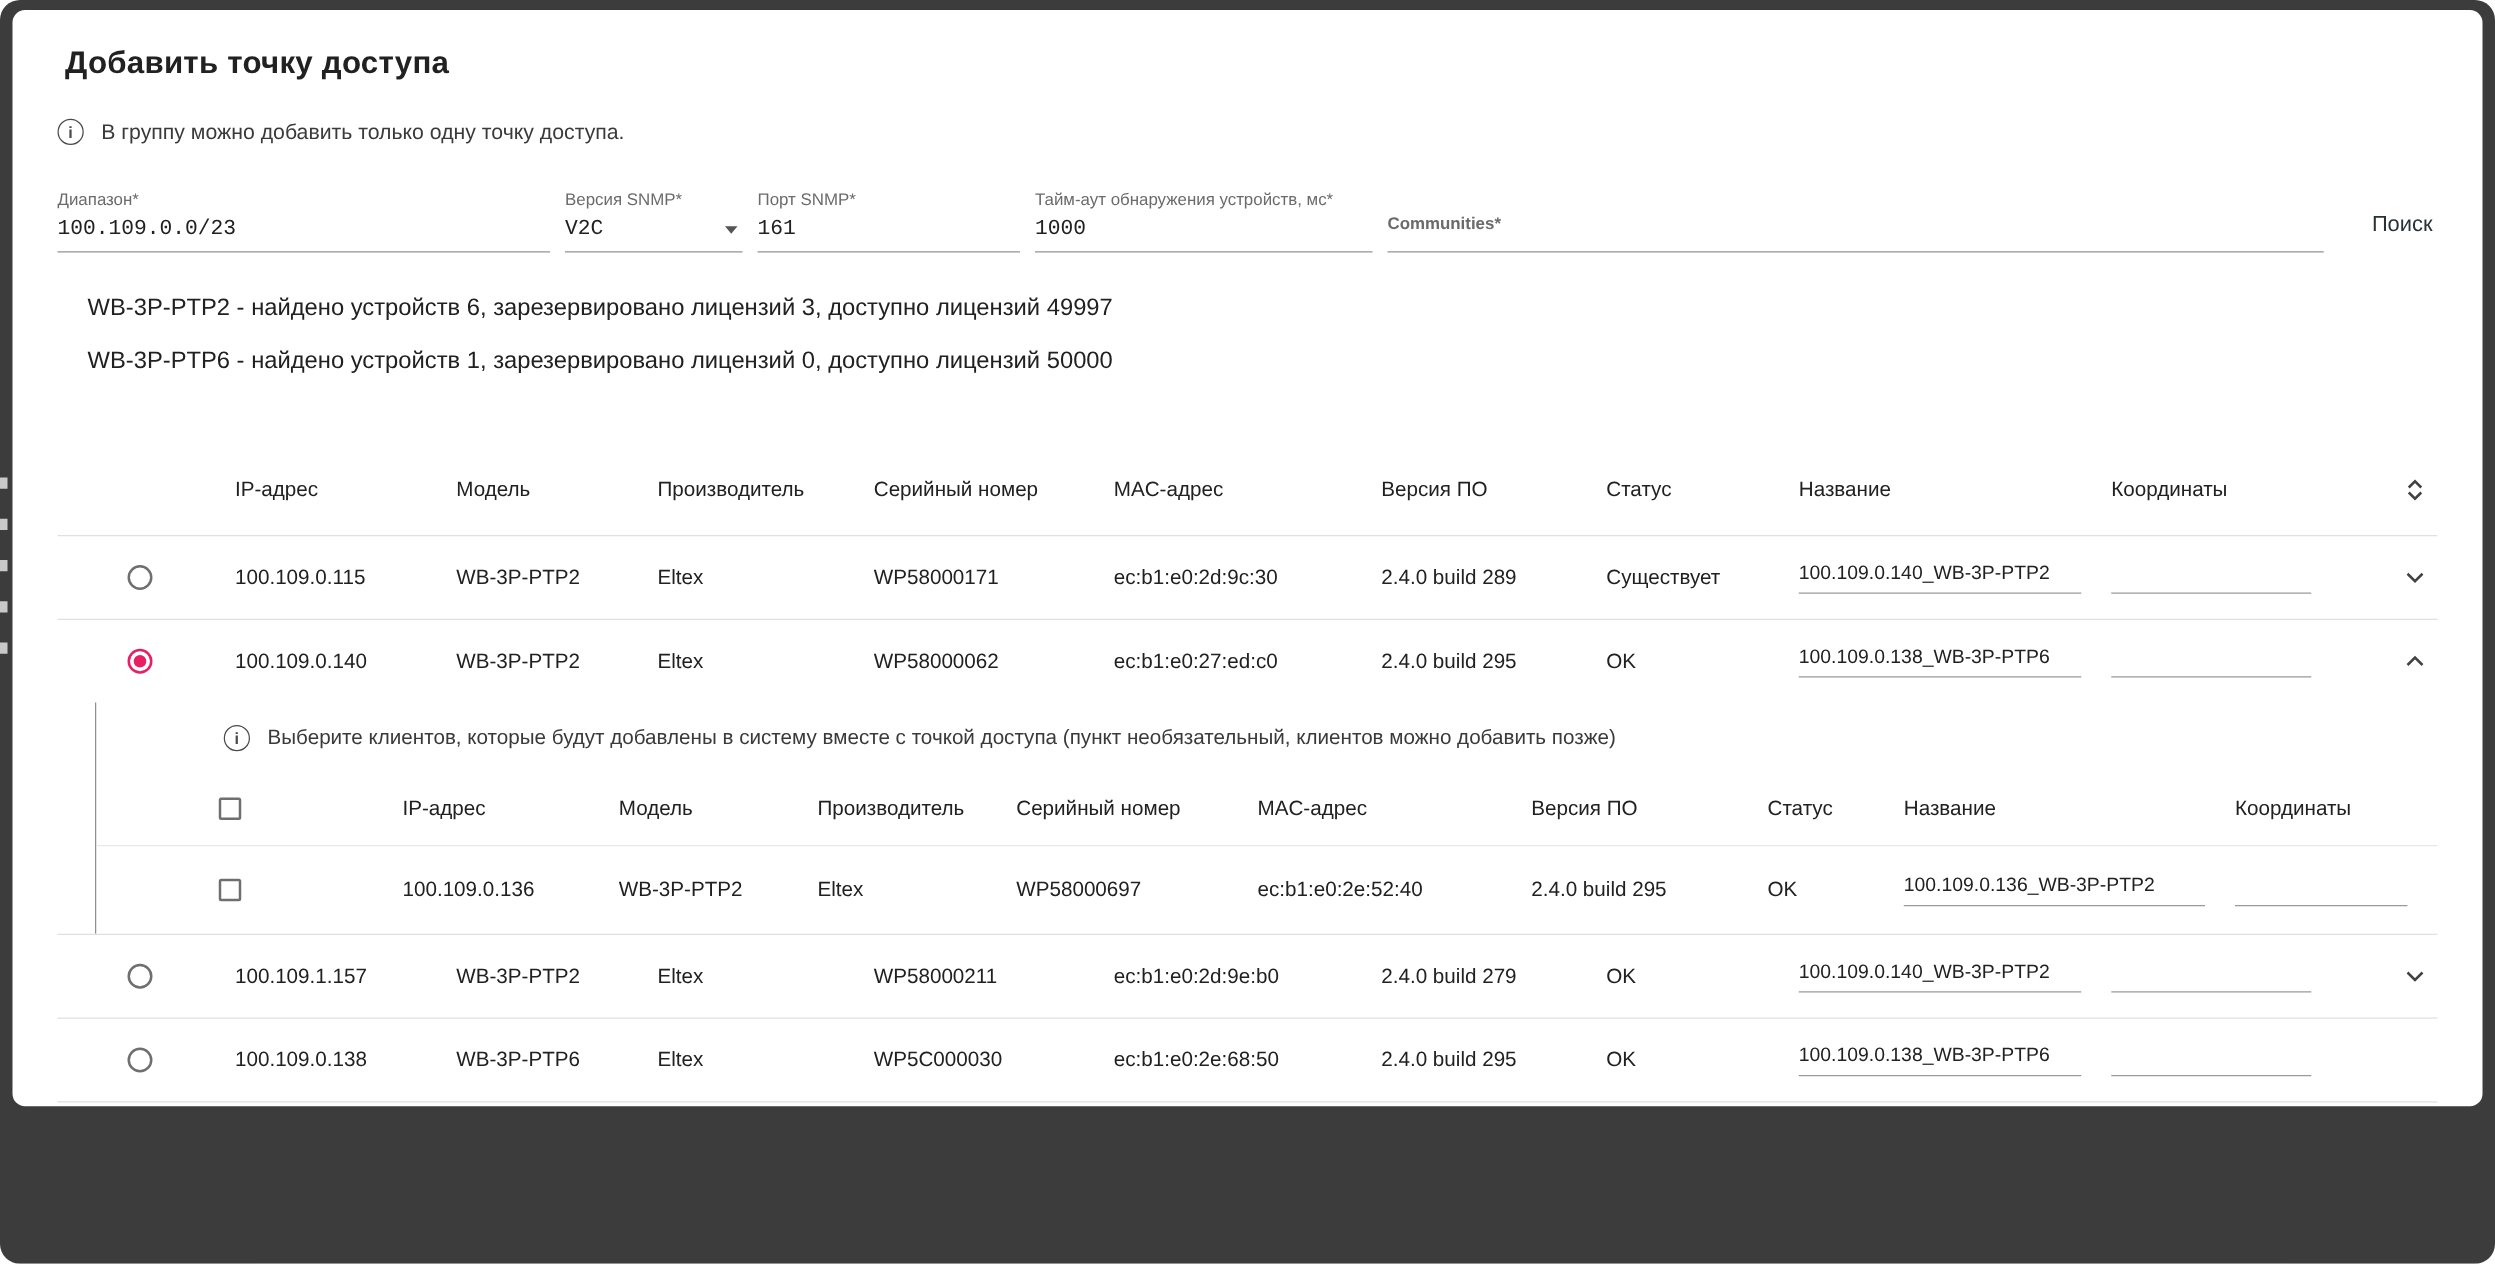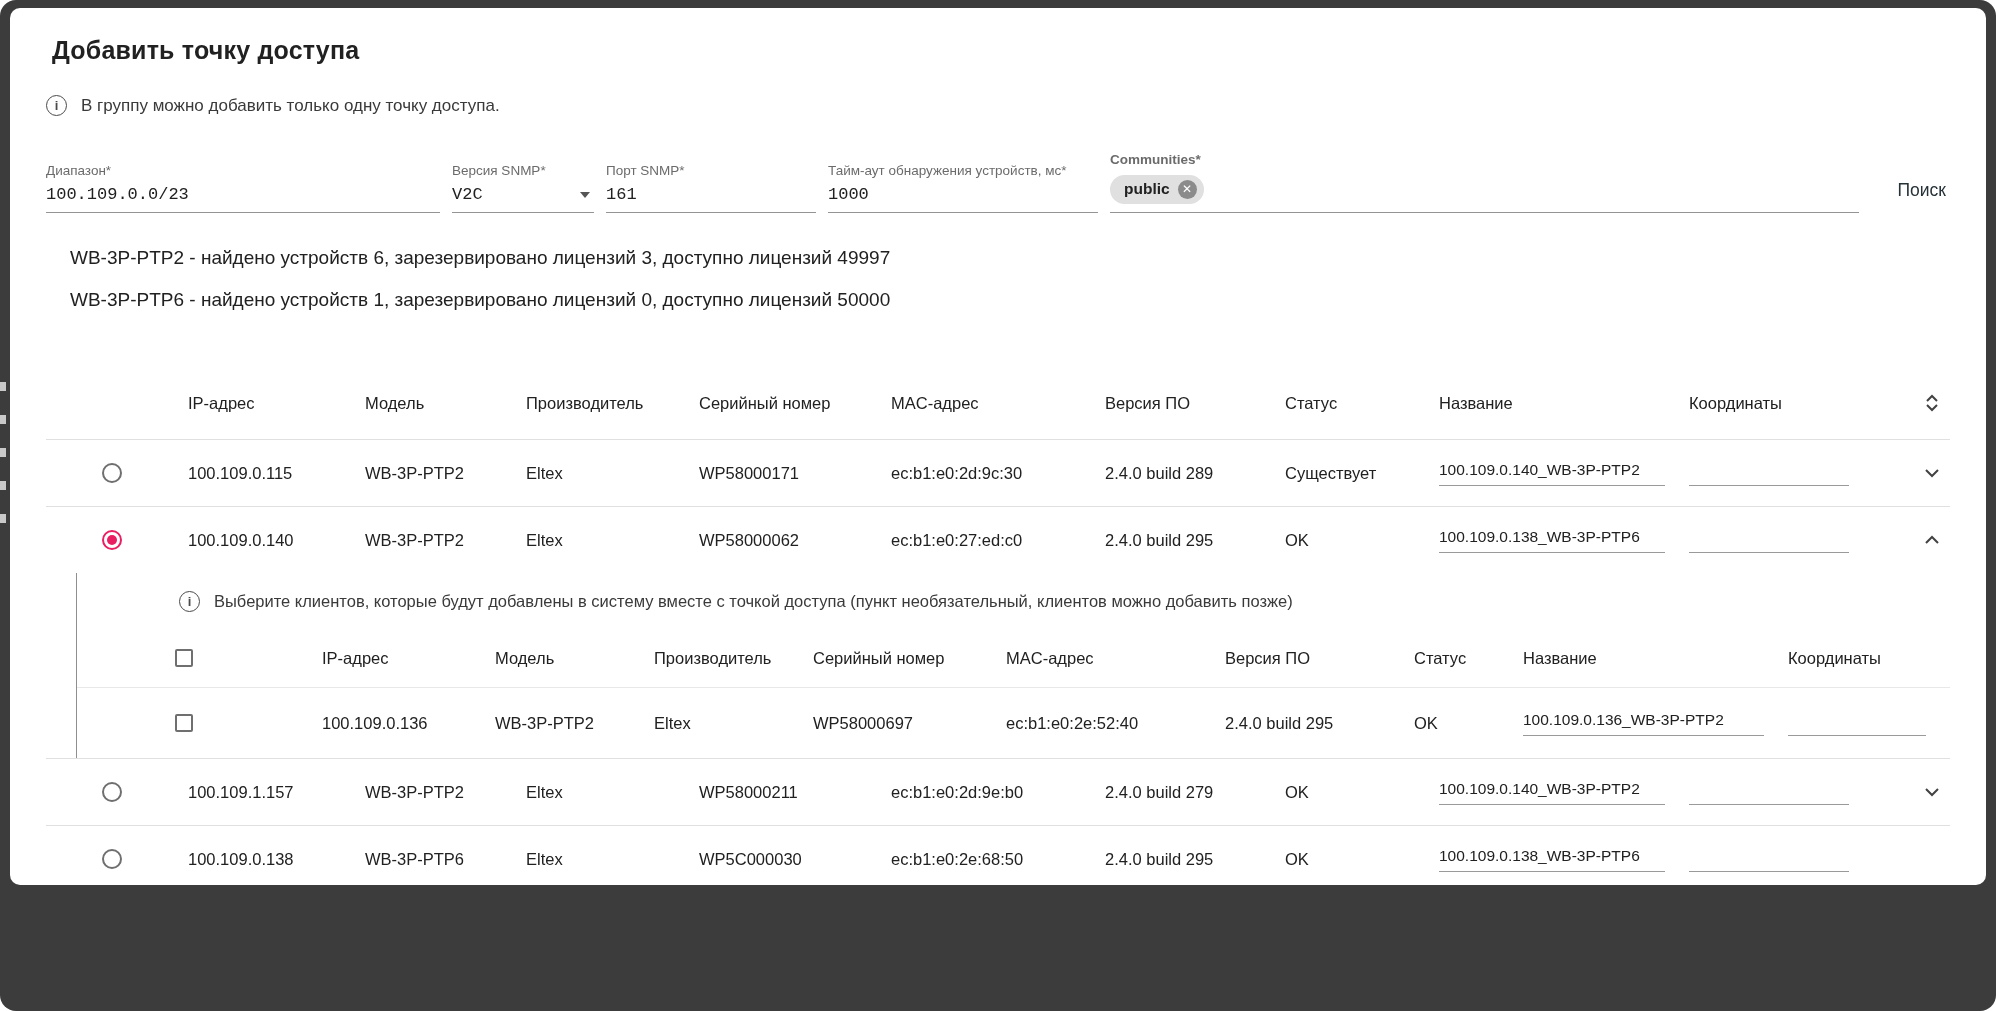--- a/index.html
+++ b/index.html
@@ -113,26 +113,20 @@
     <div class="field f-port">
       <label>Порт SNMP*</label>
       <input class="val" value="161" style="">
     </div>
     <div class="field f-timeout">
       <label>Тайм-аут обнаружения устройств, мс*</label>
       <input class="val" value="1000" style="">
     </div>
     <div class="field f-comm">
       <label>Communities*</label>
-      <div class="chips-line">
-        <span class="chip">
-          <span>public</span>
-          <span class="chip-x">✕</span>
-        </span>
-      </div>
     </div>
     <button class="search-btn">Поиск</button>
   </div>
 
   <p class="summary">WB-3P-PTP2 - найдено устройств 6, зарезервировано лицензий 3, доступно лицензий 49997</p>
   <p class="summary">WB-3P-PTP6 - найдено устройств 1, зарезервировано лицензий 0, доступно лицензий 50000</p>
 
   <div class="table">
 
     <div class="trow thead">

